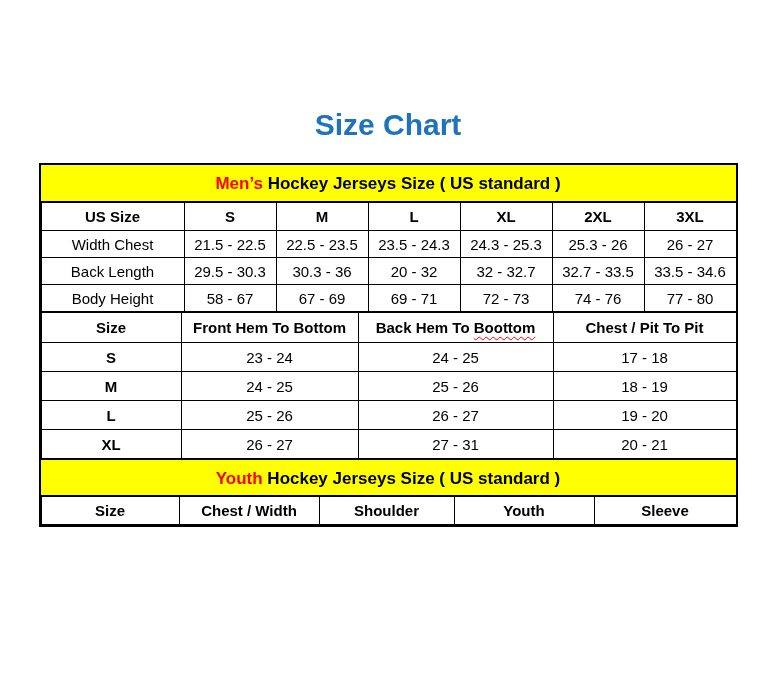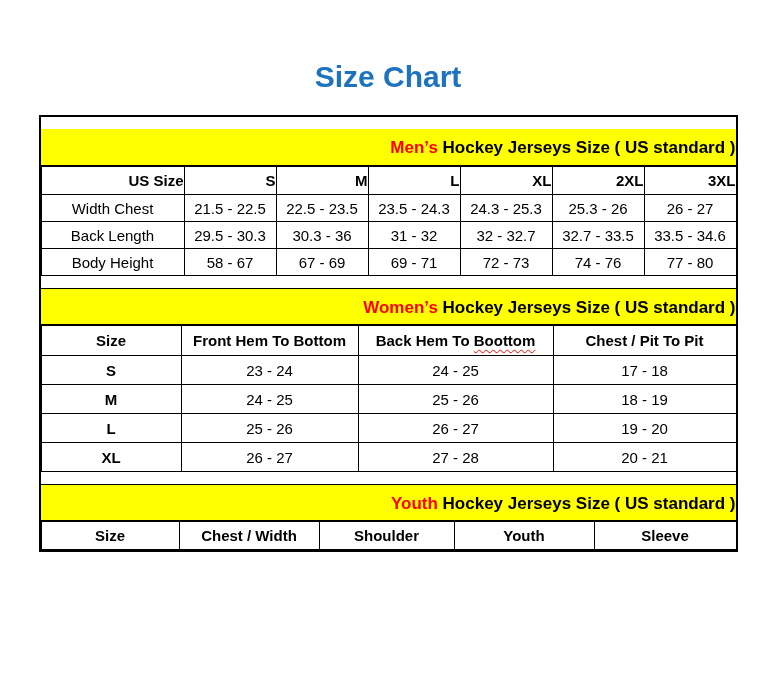--- a/index.html
+++ b/index.html
@@ -10,57 +10,57 @@
     color: #000000;
     overflow: hidden;
   }
   .page-title {
     padding-top: 60px;
     text-align: center;
     font-size: 30px;
     font-weight: bold;
     color: #1E73BE;
     letter-spacing: 0px;
+    margin-top: 48px;
   }
   .chart-wrap {
     width: 699px;
     margin: 21px auto 0 auto;
     border: 2px solid #000000;
   }
   .band {
     background: #FFFF00;
     border-bottom: 1px solid #000000;
     height: 37px;
     line-height: 37px;
-    text-align: right;
+    text-align: center;
     font-size: 17px;
     font-weight: bold;
     white-space: pre;
-    margin-top: 12px;
   }
   section + section .band { border-top: 1px solid #000000; }
   .band .accent { color: #FF0000; }
   table {
     width: 695px;
     table-layout: fixed;
     border-collapse: collapse;
   }
   th, td {
     border: 1px solid #000000;
     text-align: center;
     vertical-align: middle;
     font-size: 15px;
     padding: 0;
     overflow: hidden;
     white-space: nowrap;
   }
   th { font-weight: bold; }
   td { font-weight: normal; }
   
-  .tbl-mens th   { height: 28px; text-align: right; }
+  .tbl-mens th   { height: 28px; }
   .tbl-mens td   { height: 27px; }
   .tbl-womens th { height: 30px; }
   .tbl-womens td { height: 29px; }
   .tbl-youth th  { height: 28px; }
   .tbl-youth td  { height: 30px; }
   
   .tbl-womens td:first-child,
   .tbl-youth td:first-child { font-weight: bold; }
   .squiggle {
     text-decoration: underline;
@@ -109,40 +109,39 @@
               <td>22.5 - 23.5</td>
               <td>23.5 - 24.3</td>
               <td>24.3 - 25.3</td>
               <td>25.3 - 26</td>
               <td>26 - 27</td>
             </tr>
             <tr>
               <td>Back Length</td>
               <td>29.5 - 30.3</td>
               <td>30.3 - 36</td>
-              <td>31 - 32</td>
+              <td>20 - 32</td>
               <td>32 - 32.7</td>
               <td>32.7 - 33.5</td>
               <td>33.5 - 34.6</td>
             </tr>
             <tr>
               <td>Body Height</td>
               <td>58 - 67</td>
               <td>67 - 69</td>
               <td>69 - 71</td>
               <td>72 - 73</td>
               <td>74 - 76</td>
               <td>77 - 80</td>
             </tr>
           </tbody>
         </table>
     </section>
 
     <section>
-      <div class="band"><span class="accent">Women’s</span><span> Hockey Jerseys Size ( US standard )</span></div>
       <table class="tbl-womens">
         <colgroup>
           <col style="width:140px">
             <col style="width:177px">
             <col style="width:195px">
             <col style="width:183px">
         </colgroup>
       <thead>
             <tr>
               <th>Size</th>
@@ -166,21 +165,21 @@
             </tr>
             <tr>
               <td>L</td>
               <td>25 - 26</td>
               <td>26 - 27</td>
               <td>19 - 20</td>
             </tr>
             <tr>
               <td>XL</td>
               <td>26 - 27</td>
-              <td>27 - 28</td>
+              <td>27 - 31</td>
               <td>20 - 21</td>
             </tr>
           </tbody>
         </table>
     </section>
 
     <section>
       <div class="band"><span class="accent">Youth</span><span> Hockey Jerseys Size ( US standard )</span></div>
       <table class="tbl-youth">
         <colgroup>

